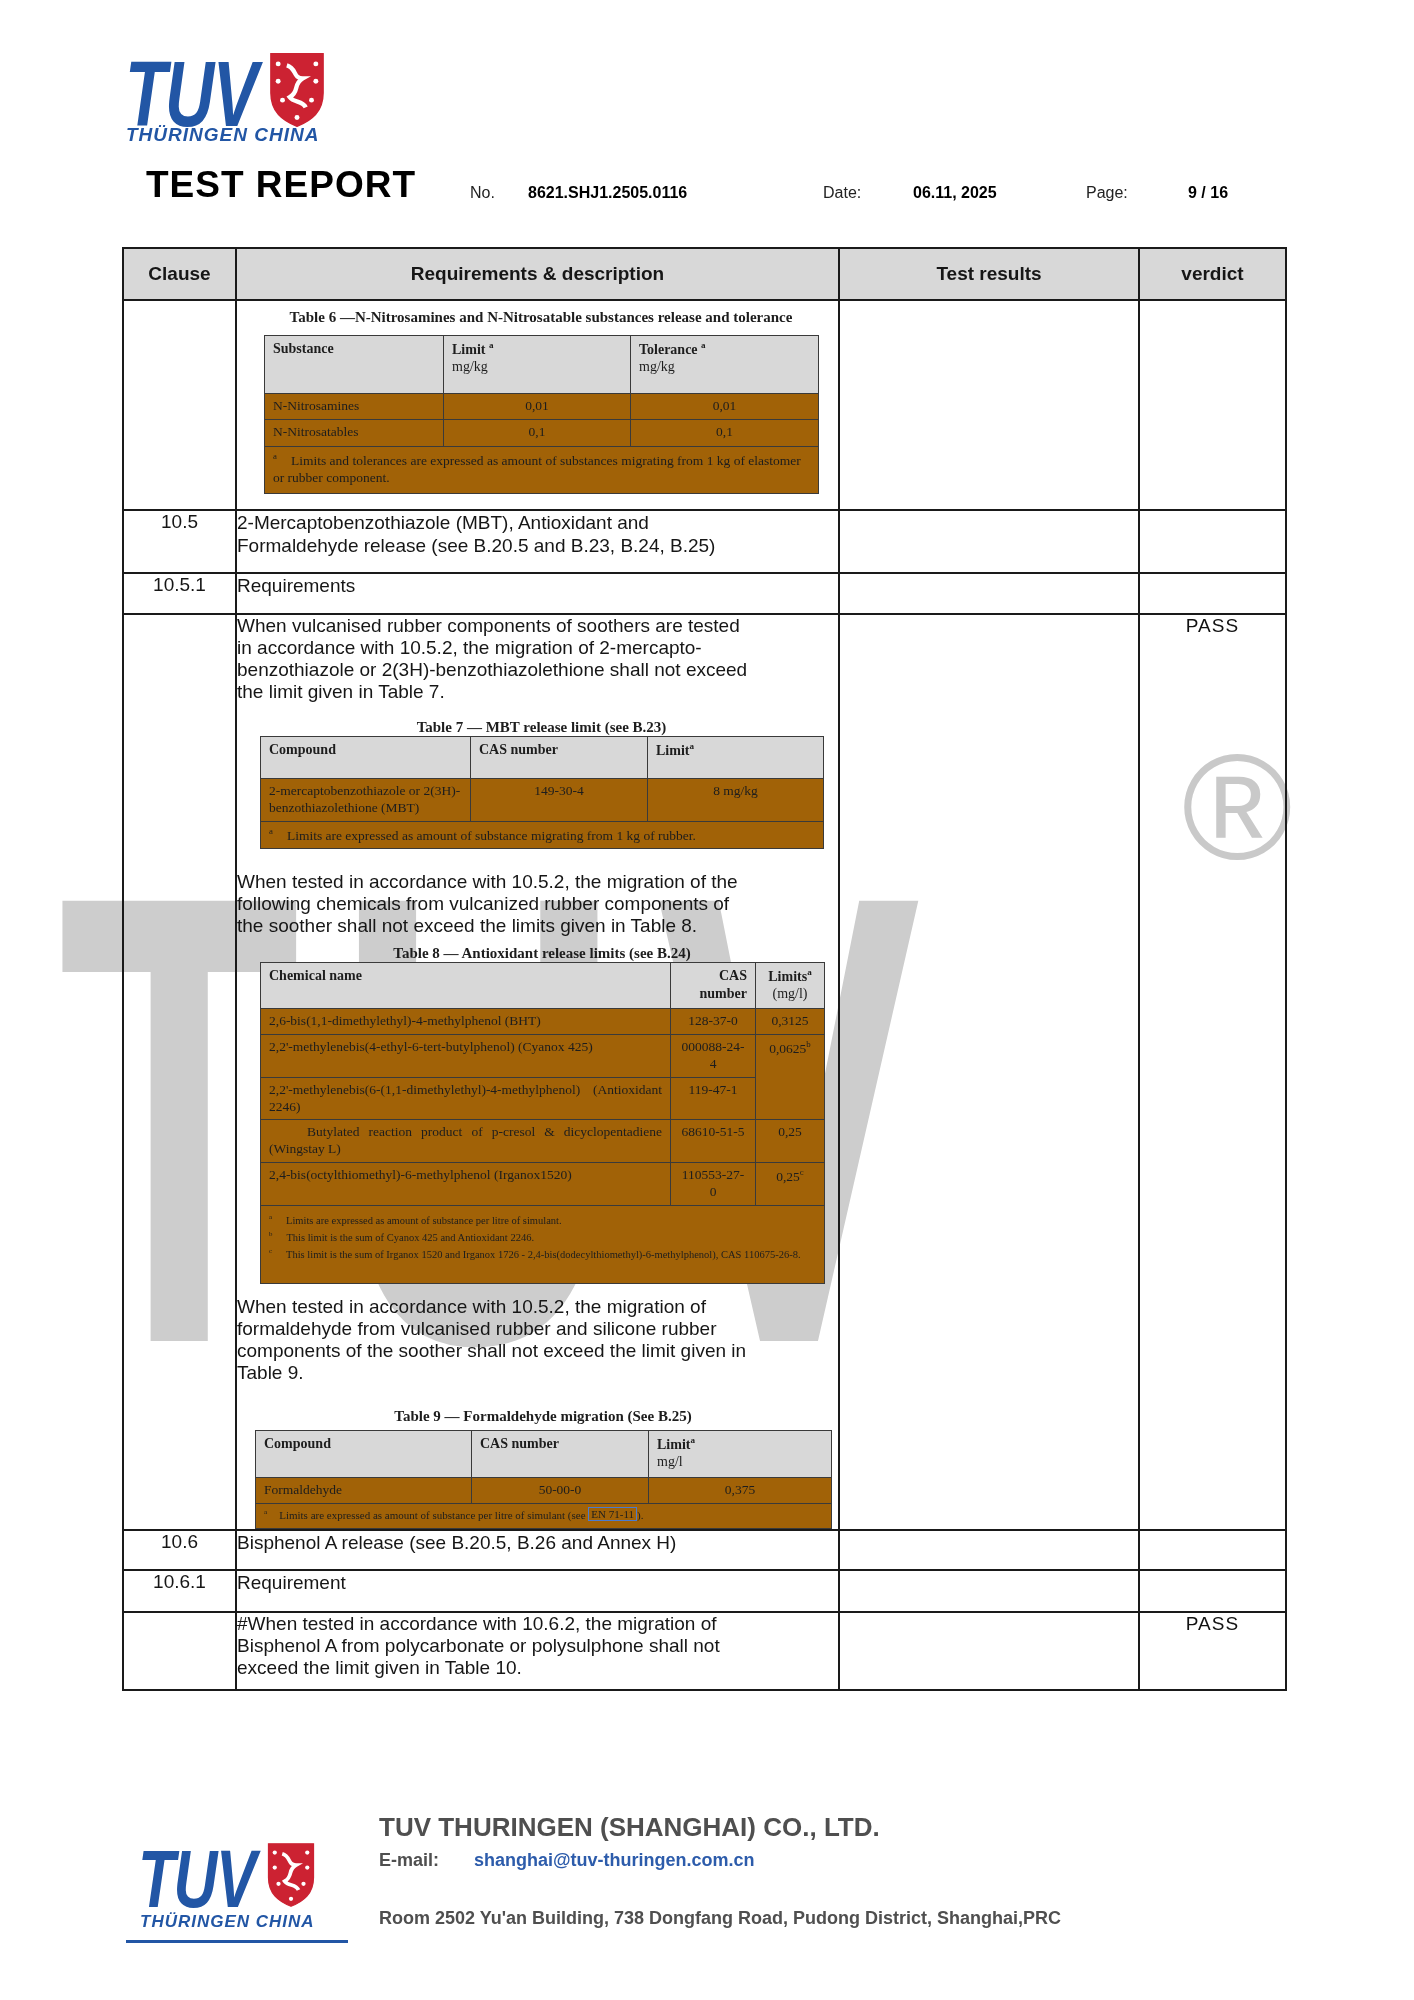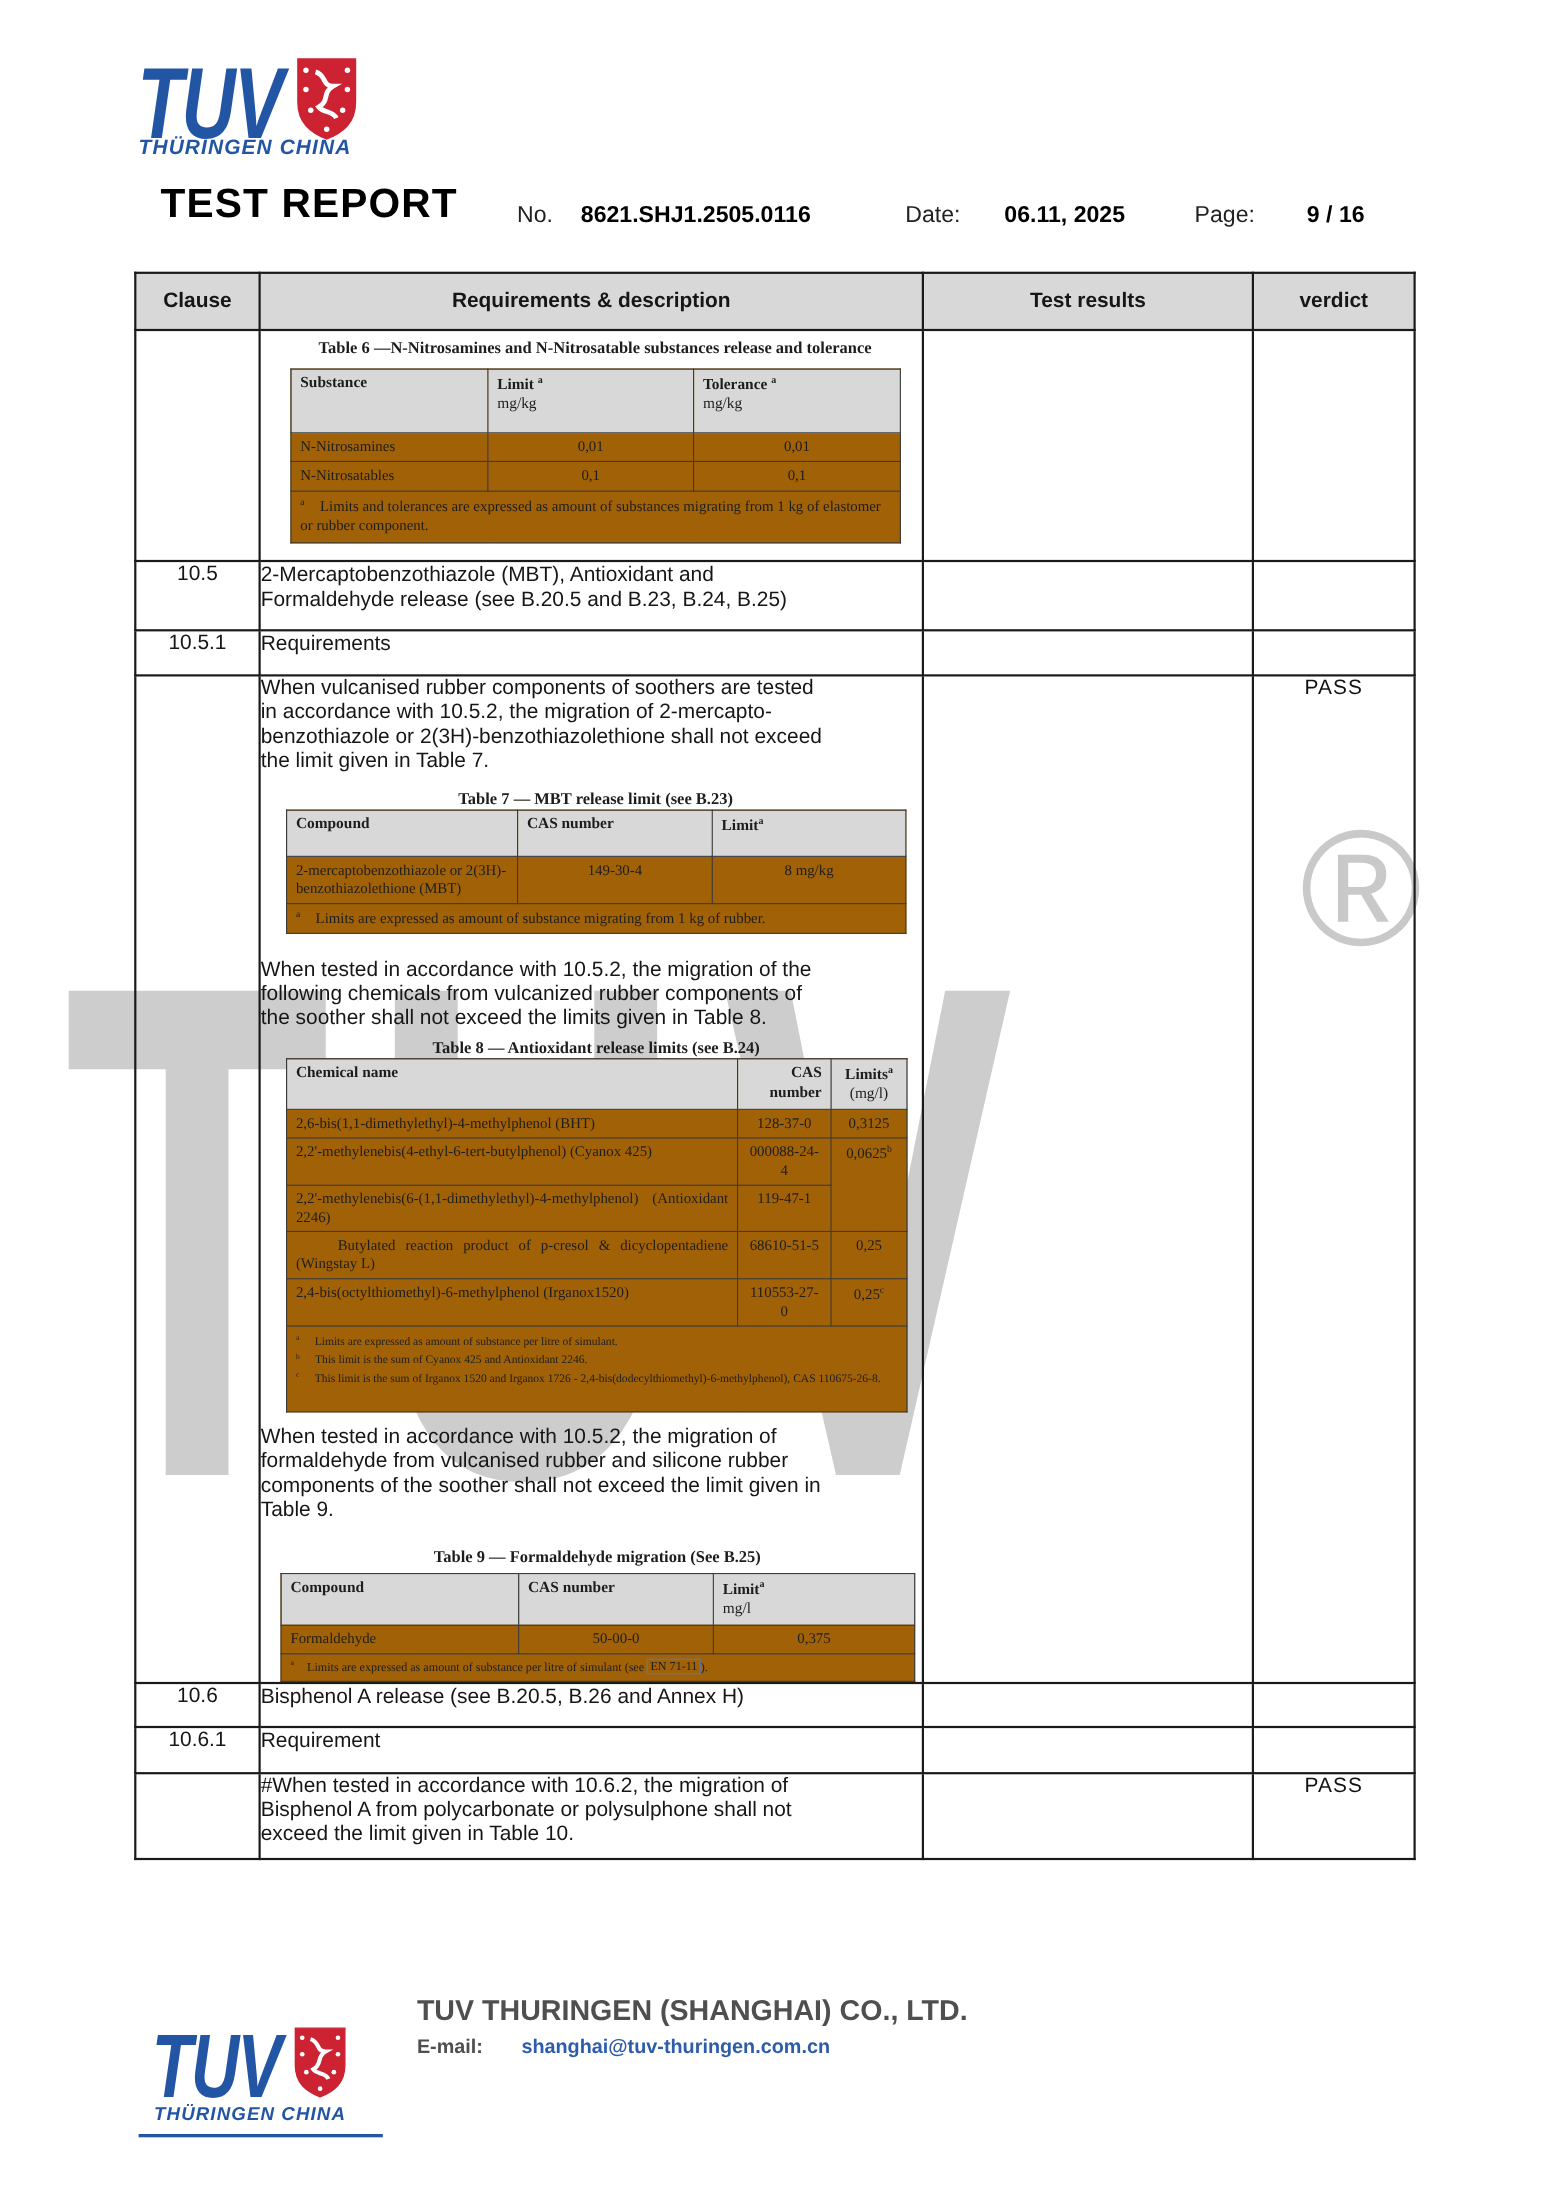--- a/index.html
+++ b/index.html
@@ -15,21 +15,21 @@
 
   
   .hdr{position:absolute;left:0;top:0;width:100%;height:247px;z-index:2;}
   .logo-tuv{display:block;font-weight:900;font-style:italic;color:#2256a5;
         letter-spacing:-2px;transform:scaleX(0.74);transform-origin:left top;line-height:1;}
   .logo-top .logo-tuv{position:absolute;left:125px;top:48px;font-size:92px;}
   .logo-top .shield{position:absolute;left:268px;top:52px;}
   .logo-region-top{position:absolute;left:126px;top:124px;font-size:19px;font-weight:bold;
         font-style:italic;color:#2256a5;letter-spacing:1px;}
   .doc-title{position:absolute;left:146px;top:164px;font-size:37px;font-weight:bold;letter-spacing:1px;color:#000;}
-  .hdr-meta{position:absolute;top:184px;font-size:21px;color:#1c1c1c;text-align:right;}
+  .hdr-meta{position:absolute;top:184px;font-size:16px;color:#1c1c1c;text-align:right;}
   .hm-label{font-weight:normal;color:#222;}
   .hm-val{font-weight:bold;color:#000;}
 
   
   table.grid{position:absolute;left:122px;top:247px;width:1163px;z-index:1;
         border-collapse:collapse;table-layout:fixed;background:transparent;}
   table.grid th,table.grid td{border:2px solid #1a1a1a;vertical-align:top;padding:0;}
   table.grid th{background:#d8d8d8;font-size:19px;font-weight:bold;text-align:center;vertical-align:middle;}
   td.clause{text-align:center;vertical-align:middle;font-size:19px;}
   td.req{padding:6px 10px 0 10px;}
@@ -390,15 +390,16 @@
             <circle cx="30" cy="33" r="1.7" fill="#fff"></circle>
           <circle cx="20" c45="45" cy="45" r="1.7" fill="#fff"></circle>
         </svg>
       </span>
       <span class="logo-region-ftr">THÜRINGEN CHINA</span>
       <span class="logo-rule"></span>
     </div>
     <div class="ftr-company">TUV THURINGEN (SHANGHAI) CO., LTD.</div>
     <div class="ftr-email-label">E-mail:</div>
     <div class="ftr-email">shanghai@tuv-thuringen.com.cn</div>
+    <div class="ftr-address">Room 2502 Yu'an Building, 738 Dongfang Road, Pudong District, Shanghai,PRC</div>
   </div>
 
 </div>
 
 </body></html>

